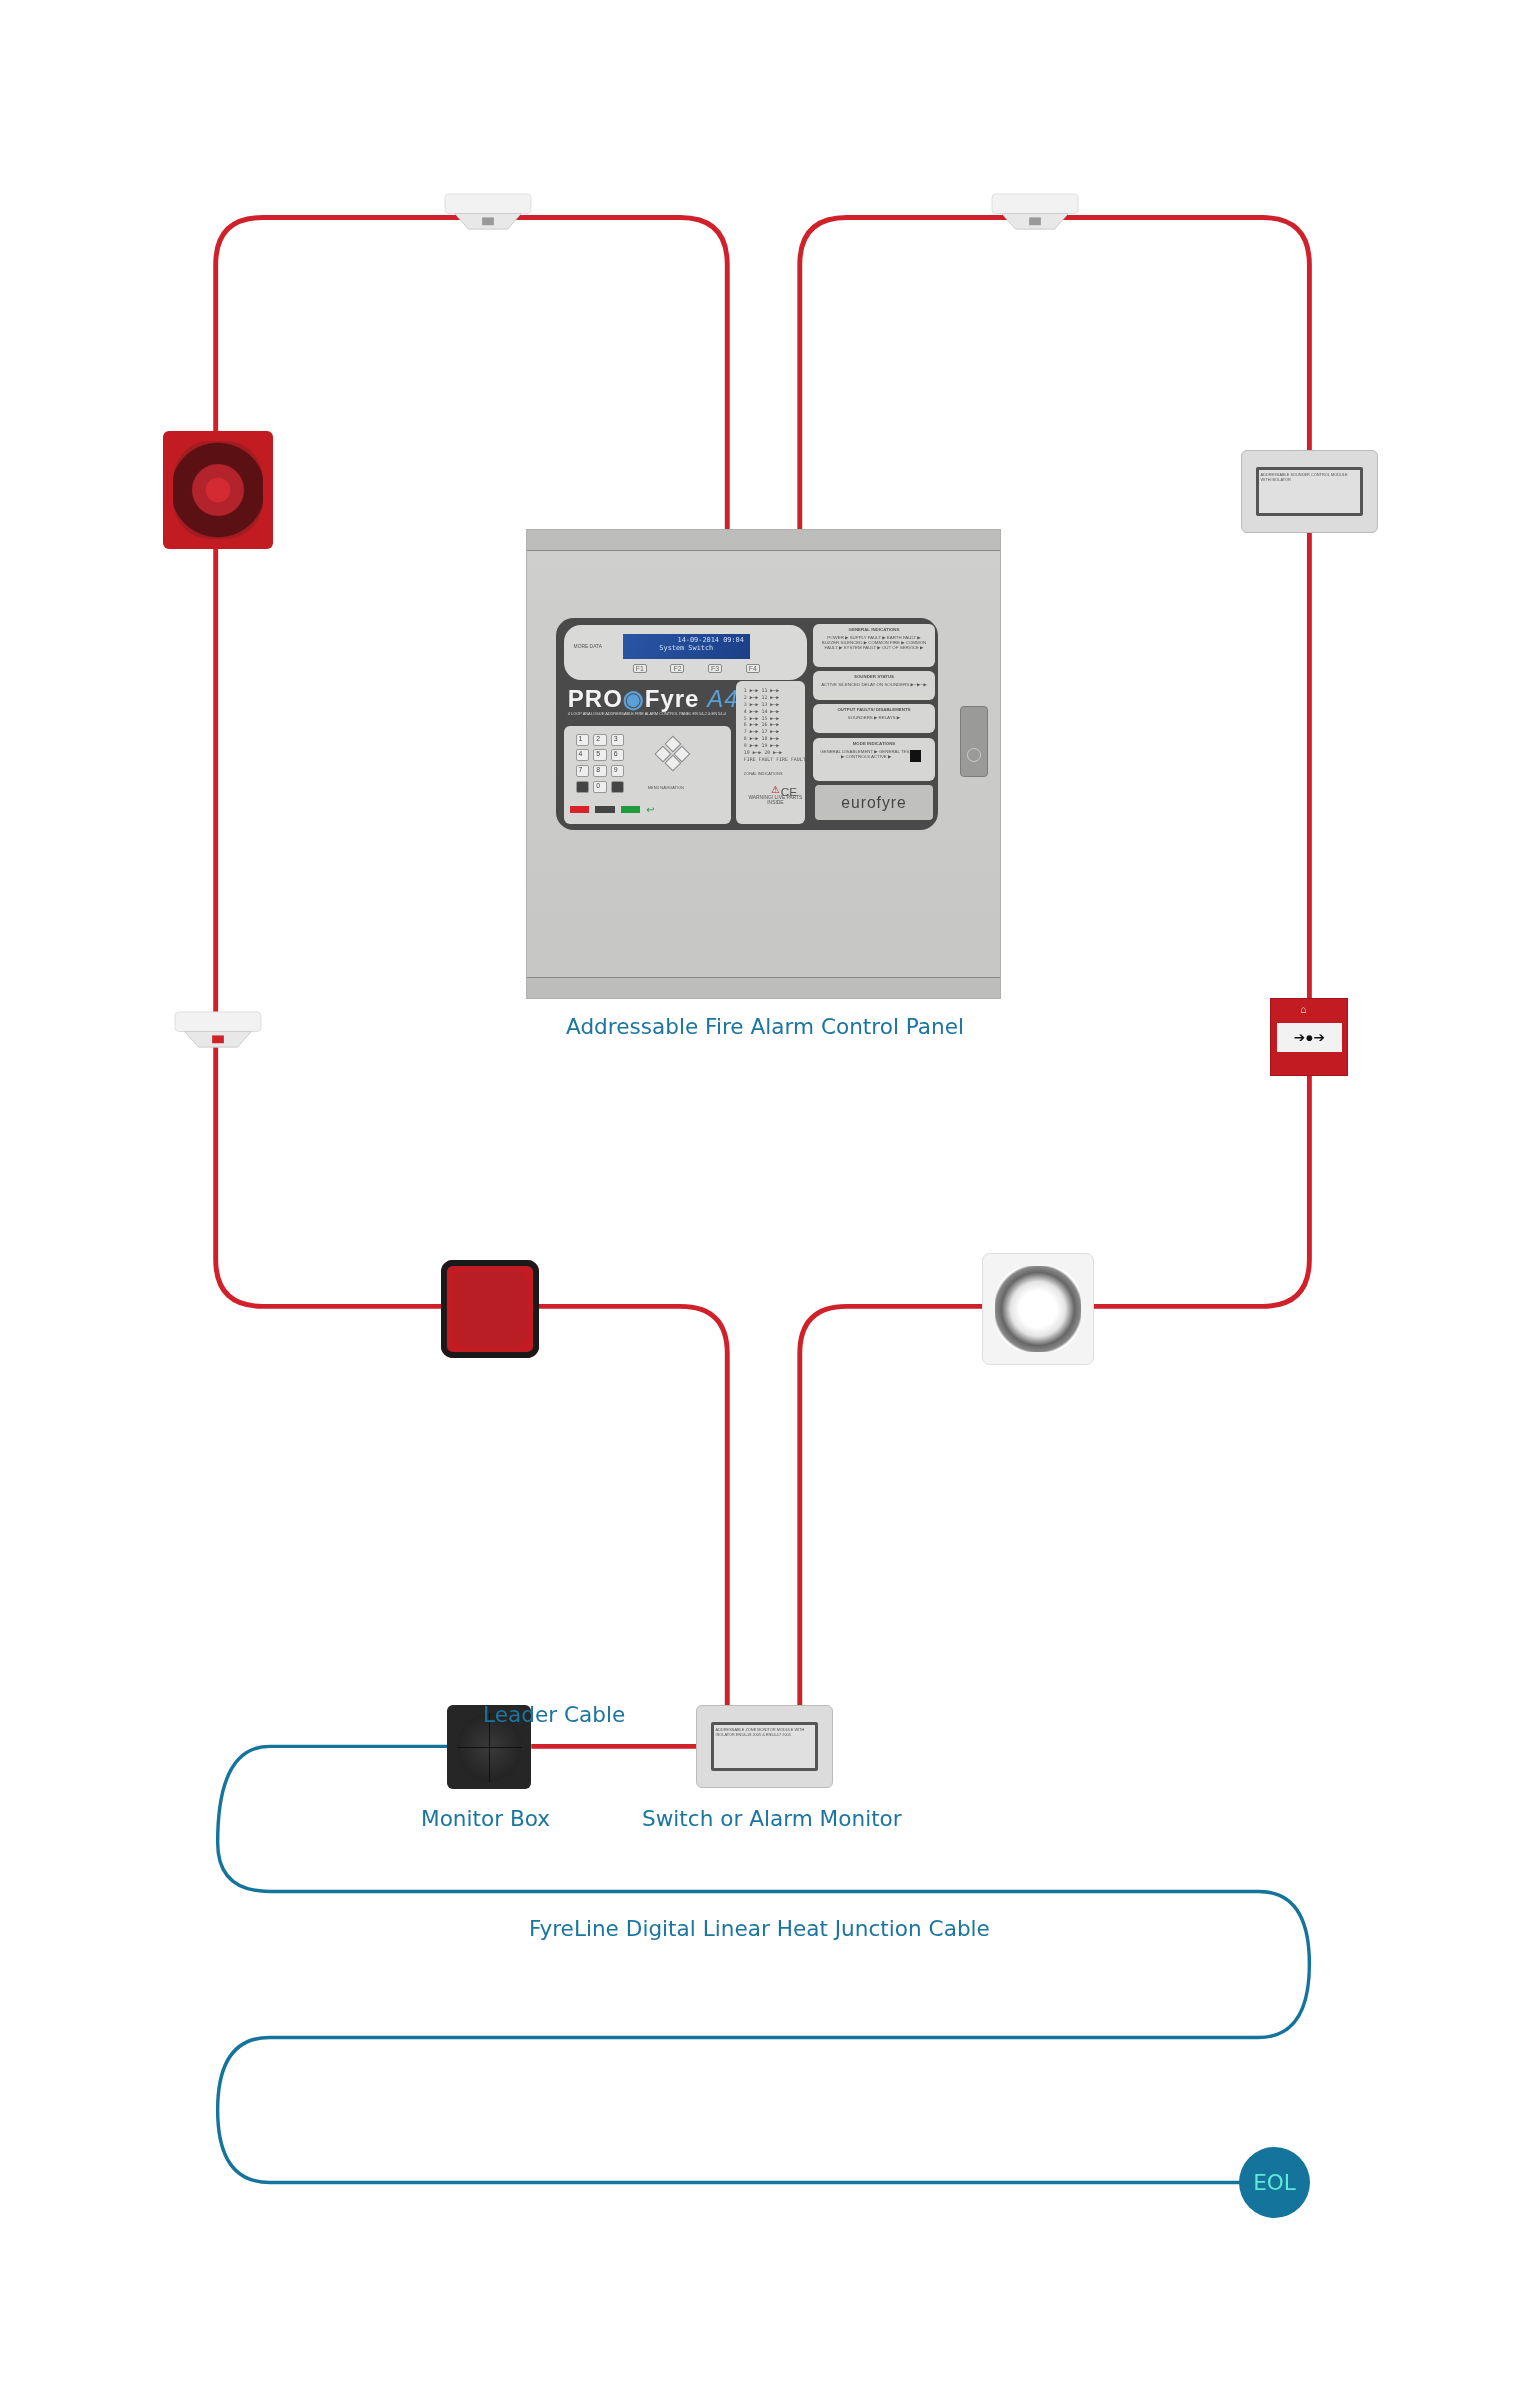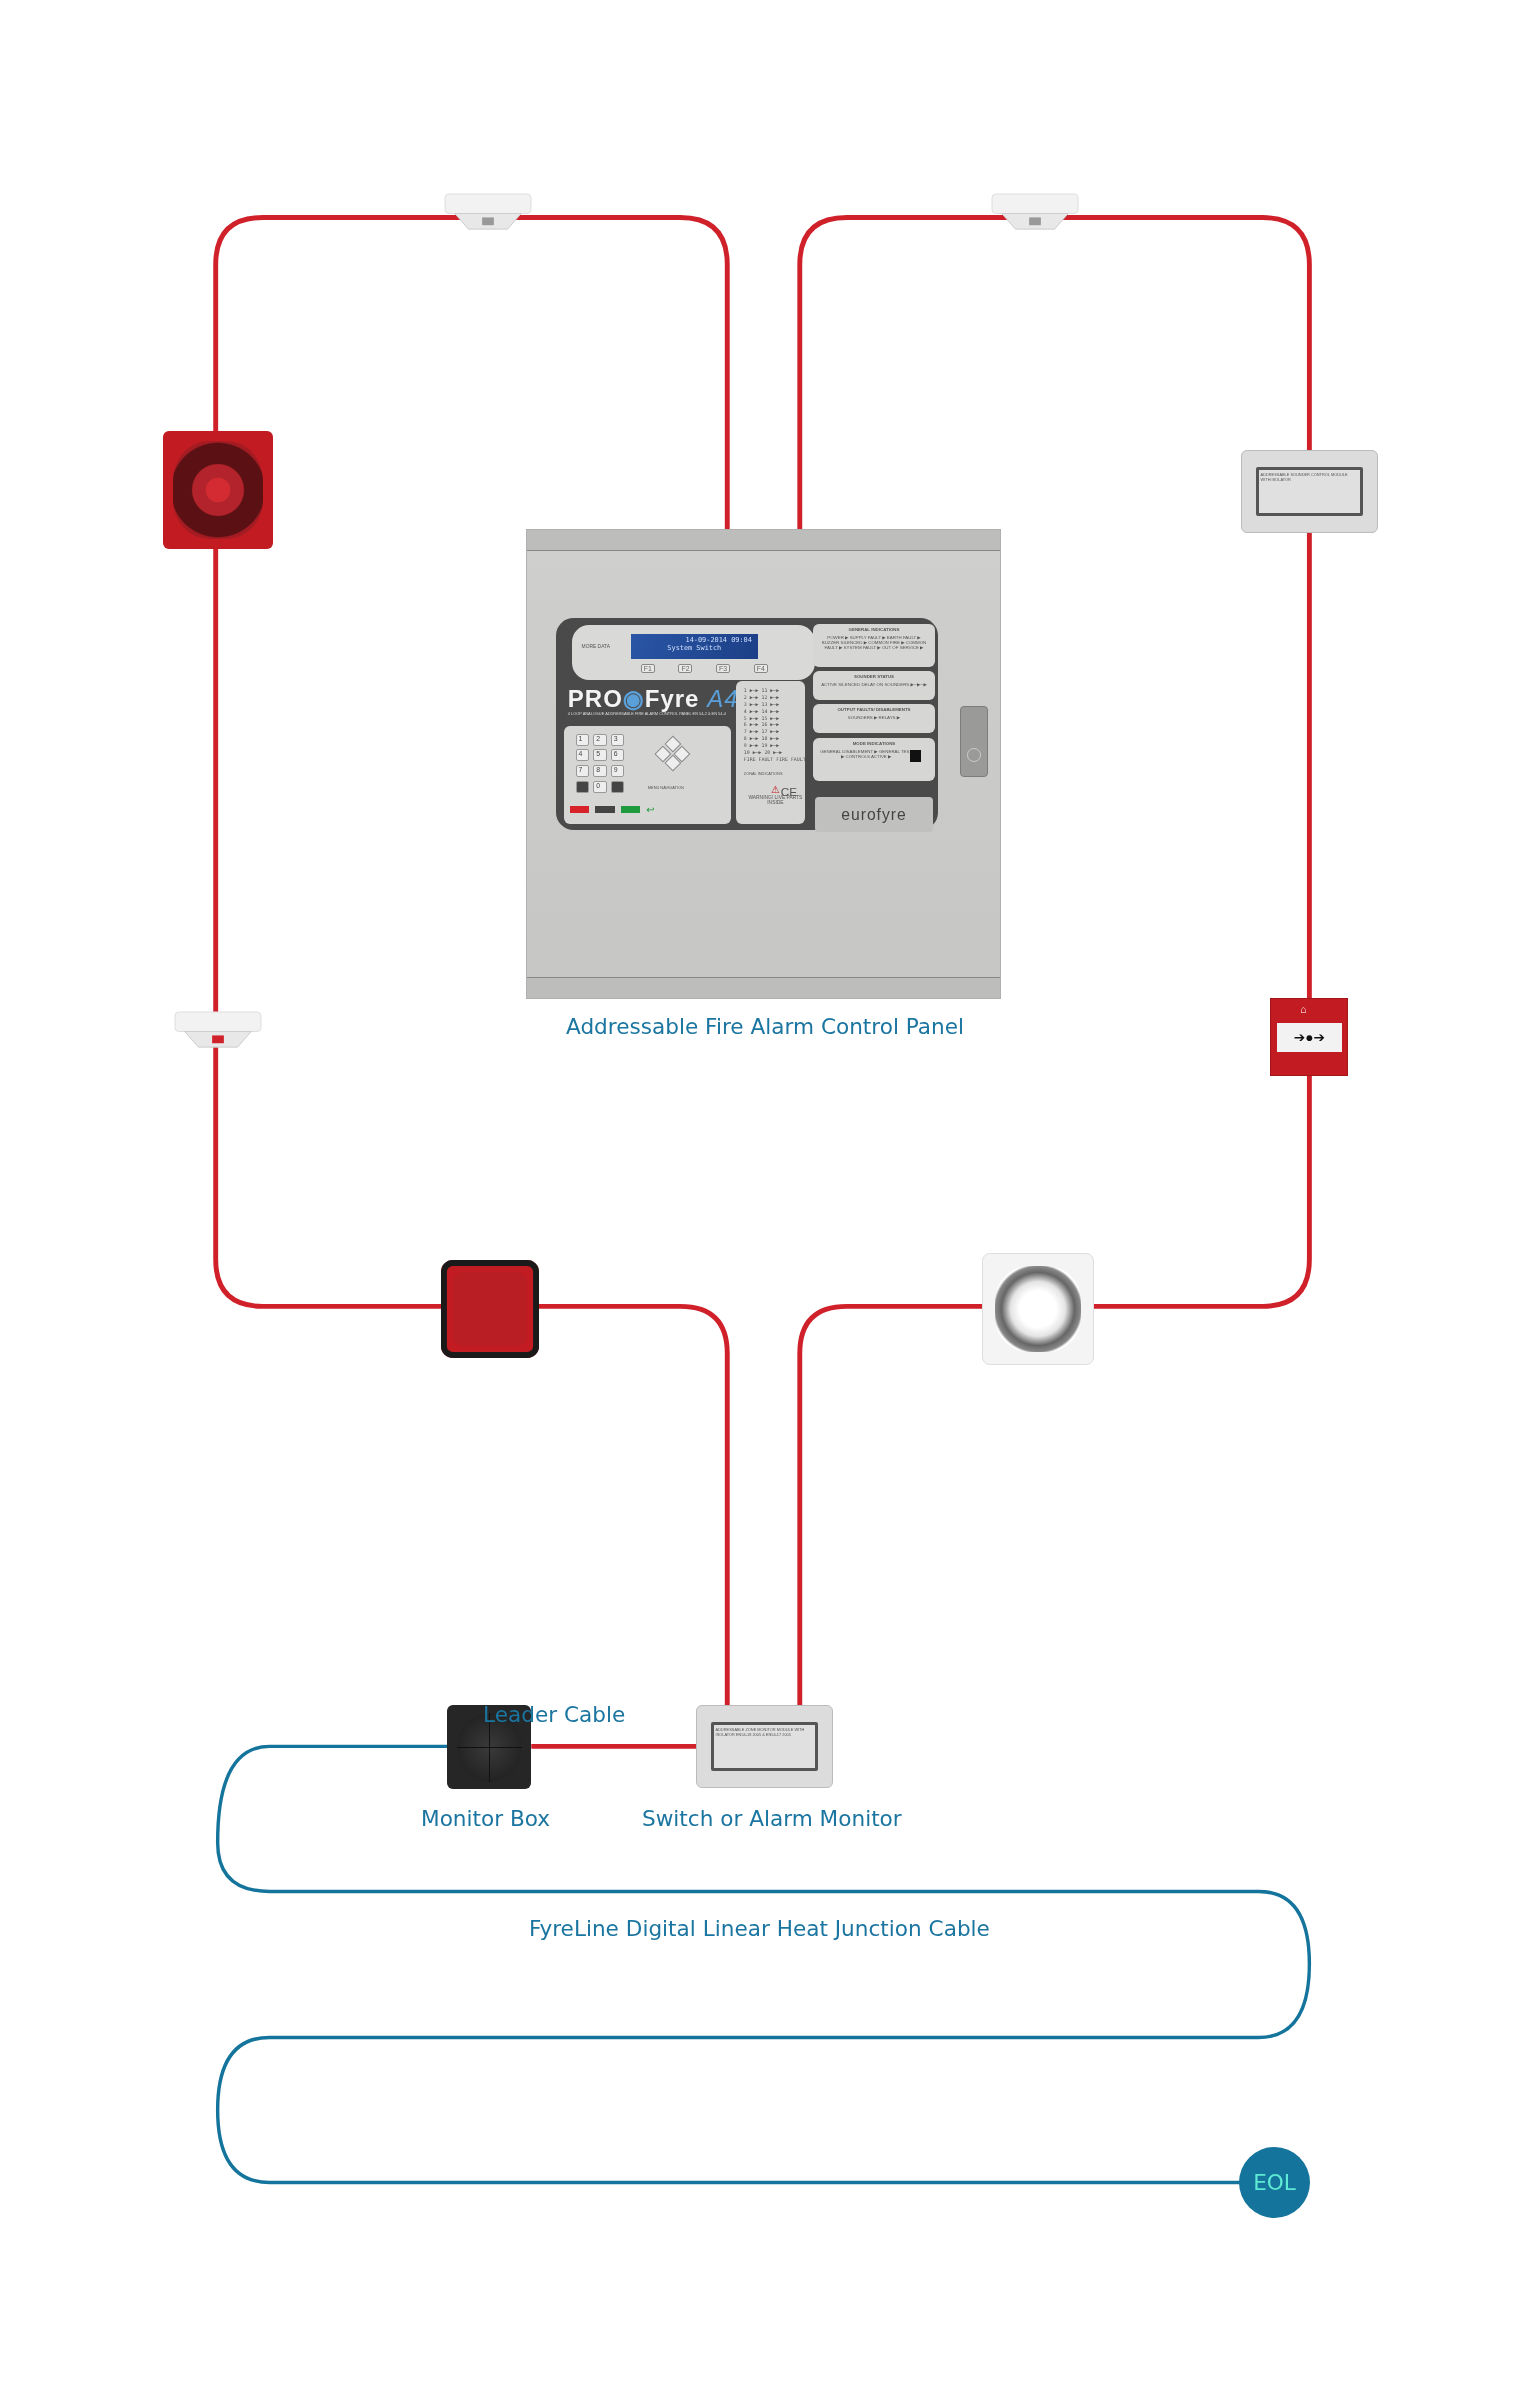--- a/index.html
+++ b/index.html
@@ -5,21 +5,21 @@
   html,body{margin:0;padding:0;background:#fff;}
   body{width:1529px;height:2402px;position:relative;overflow:hidden;font-family:"Liberation Sans",sans-serif;}
   #wires{position:absolute;left:0;top:0;width:1529px;height:2402px;}
   .label{position:absolute;color:#1a75a0;font-family:"DejaVu Sans",sans-serif;font-size:21.6px;white-space:nowrap;}
   .dev{position:absolute;}
   
   .panel{position:absolute;left:526px;top:529px;width:475px;height:470px;background:linear-gradient(#cfcfcd,#c6c6c4);border:1px solid #b0b0ae;box-sizing:border-box;}
   .panel .topstrip{position:absolute;left:0;right:0;top:0;height:19.6px;background:#bdbdbb;border-bottom:1px solid #888;}
   .panel .botstrip{position:absolute;left:0;right:0;bottom:0;height:19.6px;background:#bdbdbb;border-top:1px solid #888;}
   .facia{position:absolute;left:29px;top:88px;width:382px;height:212px;background:#4a4a4a;border-radius:17.6px;}
-  .lcdbox{position:absolute;left:7.8px;top:6.9px;width:243px;height:55px;background:#d9d9d7;border-radius:17px;margin-left:8px;}
+  .lcdbox{position:absolute;left:7.8px;top:6.9px;width:243px;height:55px;background:#d9d9d7;border-radius:17px;}
   .lcd{position:absolute;left:59px;top:8.8px;width:127px;height:25.5px;background:linear-gradient(120deg,#2a56a6,#1c3f86);color:#cfe0ff;font-family:"DejaVu Sans Mono",monospace;font-size:6.9px;line-height:8.8px;padding:2px 5.9px;box-sizing:border-box;}
   .moredata{position:absolute;left:9.8px;top:19.6px;font-size:4.9px;color:#555;}
   .fkeys{position:absolute;left:69px;top:39px;width:127px;display:flex;justify-content:space-between;}
   .fkeys span{font-size:6.9px;color:#666;border:1px solid #888;border-radius:2px;padding:0 2px;background:#e8e8e6;}
   .brand{position:absolute;left:11.8px;top:67px;color:#f4f4f4;font-size:24px;font-weight:bold;letter-spacing:1px;}
   .brand .a4{color:#5a9fd8;font-weight:normal;font-style:italic;}
   .subbrand{position:absolute;left:11.8px;top:93px;color:#ddd;font-size:3.9px;}
   .keypad{position:absolute;left:7.8px;top:108px;width:167px;height:98px;background:#d6d6d4;border-radius:5.9px;}
   .keys{position:absolute;left:11.8px;top:7.8px;display:grid;grid-template-columns:repeat(3,13.7px);gap:3.9px 3.9px;}
   .keys span{width:13.7px;height:11.8px;background:#eee;border:1px solid #999;border-radius:2px;font-size:6.9px;color:#444;display:block;text-align:left;padding-left:2px;box-sizing:border-box;}
@@ -27,21 +27,21 @@
   .nav i{position:absolute;width:9.8px;height:9.8px;background:#eee;border:1px solid #888;transform:rotate(45deg);}
   .menunav{position:absolute;left:84px;top:59px;font-size:3.9px;color:#555;}
   .ctrlrow{position:absolute;left:5.9px;top:78px;display:flex;gap:5.9px;align-items:center;}
   .ctrlrow b{display:block;width:19.6px;height:7.8px;}
   .zonal{position:absolute;left:180px;top:63px;width:69px;height:143px;background:#d6d6d4;border-radius:5.9px;}
   .zonal .rows{position:absolute;left:7.8px;top:5.9px;font-size:4.9px;color:#555;line-height:6.9px;font-family:"DejaVu Sans Mono",monospace;}
   .zonal .zl{position:absolute;left:7.8px;top:90px;font-size:3.9px;color:#555;}
   .zonal .warn{position:absolute;left:9.8px;top:103px;font-size:4.9px;color:#555;text-align:center;}
   .zonal .ce{position:absolute;right:7.8px;top:104px;font-size:11.8px;color:#555;}
   .rightbox{position:absolute;left:257px;width:122px;background:#d6d6d4;border-radius:5.9px;font-size:4.4px;color:#555;text-align:center;}
-  .logo{position:absolute;left:259px;top:167px;width:118px;height:35px;background:#c0c0be;border-radius:3.9px;color:#444;font-size:15.7px;text-align:center;line-height:35px;letter-spacing:1px;margin-top:12px;}
+  .logo{position:absolute;left:259px;top:167px;width:118px;height:35px;background:#c0c0be;border-radius:3.9px;color:#444;font-size:15.7px;text-align:center;line-height:35px;letter-spacing:1px;}
   .lock{position:absolute;left:433px;top:176px;width:25.5px;height:69px;background:#9a9a98;border-radius:3.9px;border:1px solid #7c7c7a;}
   .lock:after{content:"";position:absolute;left:5.9px;top:41px;width:11.8px;height:11.8px;border-radius:50%;border:1px solid #ccc;}
   
   .detector{width:90px;height:43px;}
   .sounder{width:110px;height:118px;background:#c21b22;border-radius:5.9px;}
   .sounder .cone{position:absolute;left:9.8px;top:9.8px;width:90px;height:98px;border-radius:40%;background:radial-gradient(circle,#d42a32 0 18%,#b3232b 19% 38%,#5b1013 40% 70%,#a41c22 72%);}
   .module{width:137px;height:83px;background:#dcdcdc;border-radius:5.9px;border:1px solid #bbb;box-sizing:border-box;}
   .module .plate{position:absolute;left:13.7px;top:15.7px;right:13.7px;bottom:15.7px;background:#555;border-radius:2px;}
   .module .plate .inner{position:absolute;left:2.9px;top:2.9px;right:2.9px;bottom:2.9px;background:#e0e0e0;font-size:3.9px;color:#555;padding:2px;}
   .mcp{width:78px;height:78px;background:#c21b22;border:1px solid #a31519;box-sizing:border-box;}

